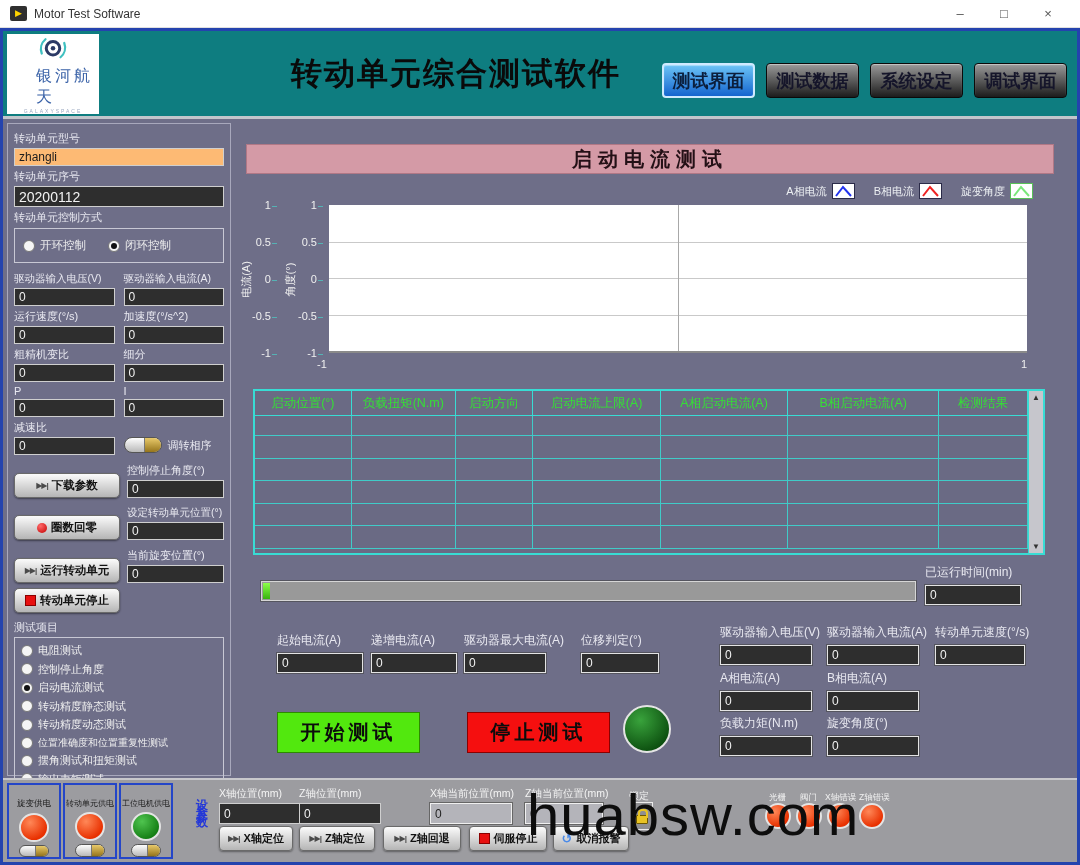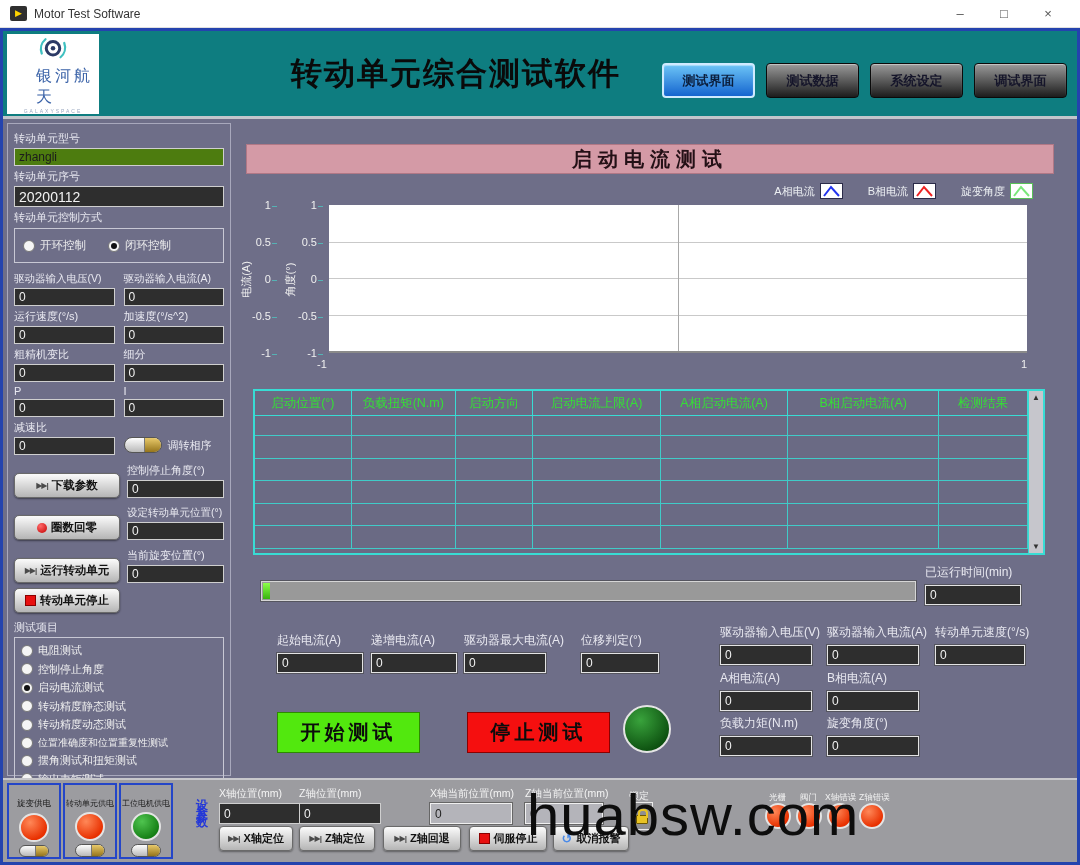--- a/index.html
+++ b/index.html
@@ -18,29 +18,29 @@
   .app{position:absolute;left:0;right:0;top:28px;bottom:0;border:3px solid #2443ae;background:#6e6e88;overflow:hidden;}
 
   
   .header{position:absolute;left:0;top:0;right:0;height:88px;background:#0e7d80;border-bottom:3px solid #c2c6cc;}
   .logo{position:absolute;left:4px;top:3px;width:92px;height:80px;background:#fff;display:flex;flex-direction:column;align-items:center;justify-content:center;}
   .logo-cn{color:#3b63a8;font-size:16px;letter-spacing:3px;margin-top:2px;margin-left:29px;}
   .logo-en{color:#9aa8c0;font-size:5px;letter-spacing:2px;}
   .app-title{position:absolute;left:288px;top:22px;font-size:31px;font-weight:bold;color:#0a0a0a;letter-spacing:2px;}
   .nav{position:absolute;right:10px;top:32px;display:flex;gap:11px;}
   .nav-btn{width:93px;height:35px;border-radius:4px;background:linear-gradient(#9a9a9a,#1c1c1c);border:1px solid #0a0a0a;
-    color:#15152a;font-size:13px;font-weight:bold;display:flex;align-items:center;justify-content:center;
+    color:#15152a;font-size:18px;font-weight:bold;display:flex;align-items:center;justify-content:center;
     box-shadow:inset 0 1px 1px rgba(255,255,255,.45);}
   .nav-btn.on{background:linear-gradient(#6cc4f6,#1565cf);border:2px solid #cfeaff;color:#0b1e3c;}
 
   
   .sidebar{position:absolute;left:4px;top:92px;width:224px;bottom:86px;border:1px solid #a8a8bc;padding:4px 6px;}
   .lbl{font-size:11px;color:#e8e8f0;margin:3px 0 2px;white-space:nowrap;}
   .inp{background:#2e2e2e;color:#f2f2f2;border:1px solid #cfcfcf;height:18px;font-size:12px;padding:0 4px;display:flex;align-items:center;}
-  .inp.gray{background:#4d7c0f;color:#1c1c1c;}
+  .inp.gray{background:#fdba74;color:#1c1c1c;}
   .inp.big{height:21px;font-size:14px;}
   .radio-box{border:1px solid #c8c8d4;display:flex;gap:22px;padding:9px 8px;margin:3px 0 6px;}
   .radio{display:flex;align-items:center;gap:5px;font-size:11.5px;color:#f0f0f0;white-space:nowrap;}
   .rdot{width:12px;height:12px;min-width:12px;border-radius:50%;background:#f5f5f5;border:1px solid #777;position:relative;}
   .radio.on .rdot::after{content:"";position:absolute;inset:2px;background:#111;border-radius:50%;}
   .grid2{display:grid;grid-template-columns:1fr 1fr;column-gap:9px;}
   .act-row{display:grid;grid-template-columns:106px 1fr;column-gap:7px;align-items:end;margin-top:5px;}
   .sbtn{height:25px;border-radius:5px;background:linear-gradient(#fbfbfb,#b5b5b5);border:1px solid #6a6a6a;display:flex;
     align-items:center;justify-content:center;gap:4px;font-size:11.5px;font-weight:bold;color:#111;
     box-shadow:0 1px 2px rgba(0,0,0,.45);white-space:nowrap;}
@@ -49,21 +49,21 @@
   .red-square{width:11px;height:11px;min-width:11px;background:#e81010;border:1px solid #8a0000;}
   .toggle{width:38px;height:16px;border-radius:8px;border:1px solid #555;background:linear-gradient(#fdfdfd,#b9b9b9);position:relative;overflow:hidden;}
   .toggle::after{content:"";position:absolute;right:0;top:0;bottom:0;width:42%;background:linear-gradient(#e8c96a,#96751c);border-left:1px solid #777;}
   .toggle.sm{width:30px;height:13px;}
   .test-box{border:1px solid #c8c8d4;padding:5px 6px;margin-top:2px;display:flex;flex-direction:column;gap:3.5px;}
   .test-box .radio{font-size:11px;}
 
   
   .banner{position:absolute;left:243px;top:113px;width:808px;height:30px;background:#d49aa6;border:1px solid #b07886;
     display:flex;align-items:center;justify-content:center;font-size:20px;font-weight:bold;color:#241016;letter-spacing:6px;}
-  .legend{position:absolute;right:44px;top:152px;display:flex;gap:25px;align-items:flex-start;}
+  .legend{position:absolute;right:44px;top:152px;display:flex;gap:19px;align-items:flex-start;}
   .lg-item{display:flex;align-items:center;gap:5px;font-size:11px;color:#eceff2;}
   .lgbox{width:23px;height:16px;background:#fff;border:1px solid #2a2a48;display:flex;align-items:center;justify-content:center;}
   .plot{position:absolute;left:326px;top:174px;width:698px;height:148px;background:#fff;border-bottom:2px solid #8a8a8a;}
   .hgrid{position:absolute;left:0;right:0;height:1px;background:#c9c9c9;}
   .vgrid{position:absolute;top:0;bottom:0;width:1px;background:#a8a8a8;left:50%;}
   .ytick{position:absolute;width:26px;font-size:11px;color:#f0f0f0;text-align:right;}
   .ytick::after{content:"–";color:#49d8cc;font-size:9px;margin-left:1px;}
   .xtick{position:absolute;width:22px;font-size:11px;color:#f0f0f0;text-align:center;}
   .axis-label{position:absolute;width:60px;height:13px;font-size:11px;color:#f0f0f0;text-align:center;transform:rotate(-90deg);}
 

